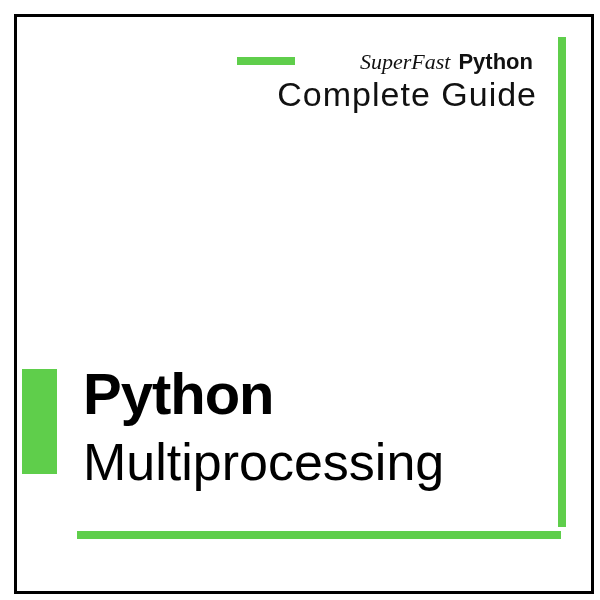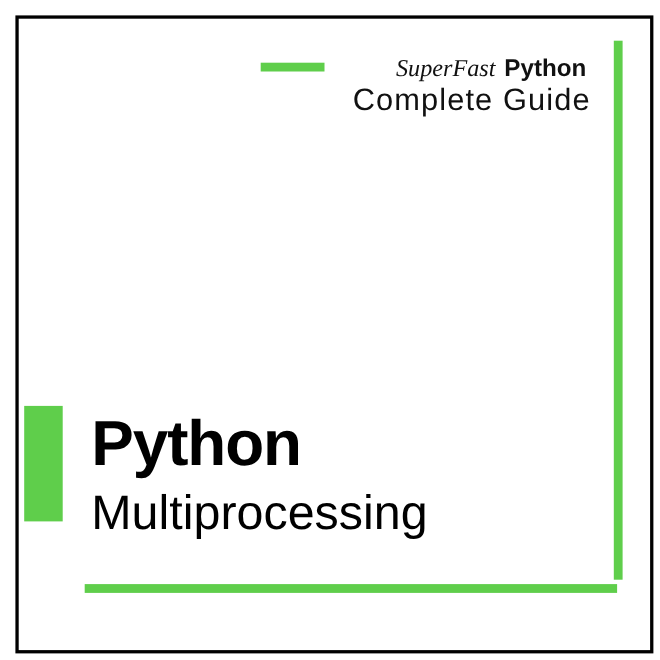--- a/index.html
+++ b/index.html
@@ -47,21 +47,21 @@
     }
     .brand-python {
       font-weight: 700;
       font-style: normal;
       font-family: Arial, sans-serif;
     }
     .subtitle {
       position: absolute;
       top: 54px;
       right: 50px;
-      font-size: 28px;
+      font-size: 34px;
       font-weight: 300;
       letter-spacing: 1px;
       color: #111;
       white-space: nowrap;
     }
     .right-accent {
       position: absolute;
       top: 20px;
       right: 25px;
       width: 3px;
@@ -82,21 +82,21 @@
       bottom: 90px;
       color: #000;
     }
     .main-title .line1 {
       font-size: 58px;
       font-weight: 800;
       line-height: 1.05;
       letter-spacing: -1px;
     }
     .main-title .line2 {
-      font-size: 44px;
+      font-size: 52px;
       font-weight: 400;
       line-height: 1.15;
       letter-spacing: 0px;
     }
     .main-title .line3 {
       font-size: 58px;
       font-weight: 800;
       line-height: 1.05;
       letter-spacing: -1px;
     }

